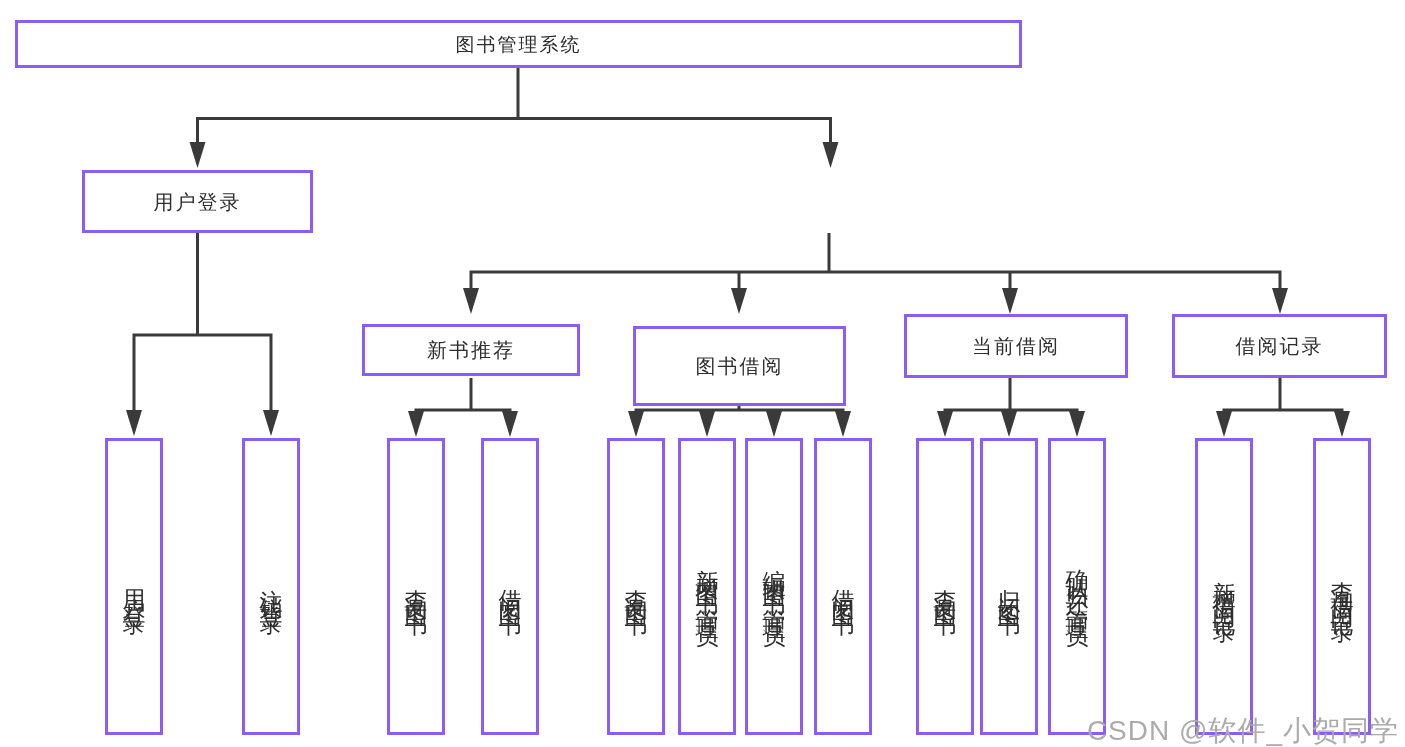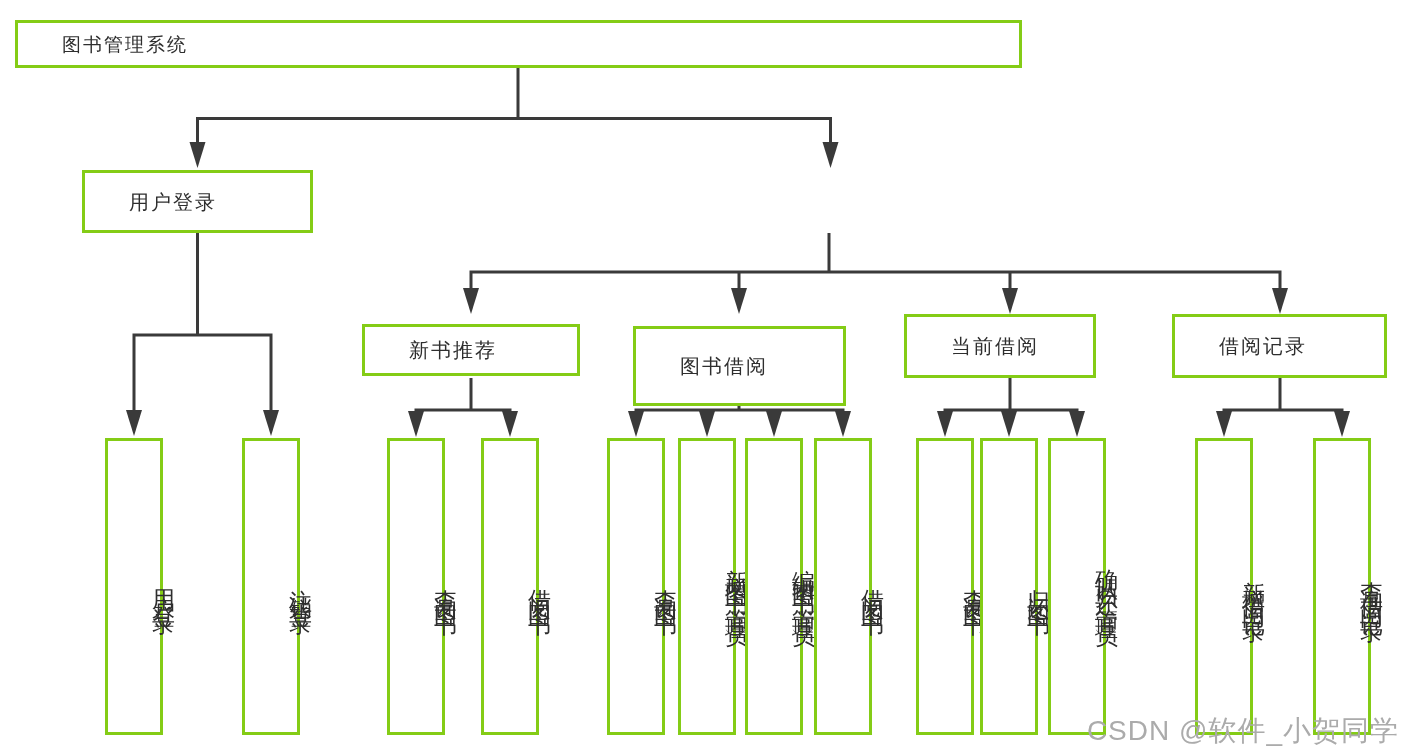--- a/index.html
+++ b/index.html
@@ -1,22 +1,22 @@
 <!DOCTYPE html>
 <html><head>
 <meta charset="utf-8">
 <style>
   html,body{margin:0;padding:0;background:#ffffff;}
   .stage{
     position:relative;width:1405px;height:747px;background:#ffffff;overflow:hidden;
     font-family:"Liberation Sans","DejaVu Sans",sans-serif;
   }
   .box{
-    position:absolute;box-sizing:border-box;border:3px solid #84cc16;background:#ffffff;
-    display:flex;align-items:center;justify-content:flex-start;padding-left:44px;
+    position:absolute;box-sizing:border-box;border:3px solid #8b5cf6;background:#ffffff;
+    display:flex;align-items:center;justify-content:center;
   }
   .hlabel{
     color:#2e2e2e;font-size:20px;letter-spacing:2px;white-space:nowrap;line-height:1;
   }
   .root .hlabel{font-size:19px;}
   .vtext{
     writing-mode:vertical-rl;text-orientation:mixed;
     color:#2e2e2e;font-size:23px;letter-spacing:8px;line-height:1;white-space:nowrap;
   }
   svg.connectors{position:absolute;left:0;top:0;}
@@ -70,21 +70,21 @@
   <div class="box" style="left:82px;top:170px;width:231px;height:63px">
     <span class="hlabel">用户登录</span>
   </div>
 
   <div class="box" style="left:362px;top:324px;width:218px;height:52px">
     <span class="hlabel">新书推荐</span>
   </div>
   <div class="box" style="left:633px;top:326px;width:213px;height:80px">
     <span class="hlabel">图书借阅</span>
   </div>
-  <div class="box" style="left:904px;top:314px;width:192px;height:64px">
+  <div class="box" style="left:904px;top:314px;width:224px;height:64px">
     <span class="hlabel">当前借阅</span>
   </div>
   <div class="box" style="left:1172px;top:314px;width:215px;height:64px">
     <span class="hlabel">借阅记录</span>
   </div>
 
   <div class="box" style="left:105px;top:438px;width:58px;height:297px">
     <span class="vtext">用户登录</span>
   </div>
   <div class="box" style="left:242px;top:438px;width:58px;height:297px">

